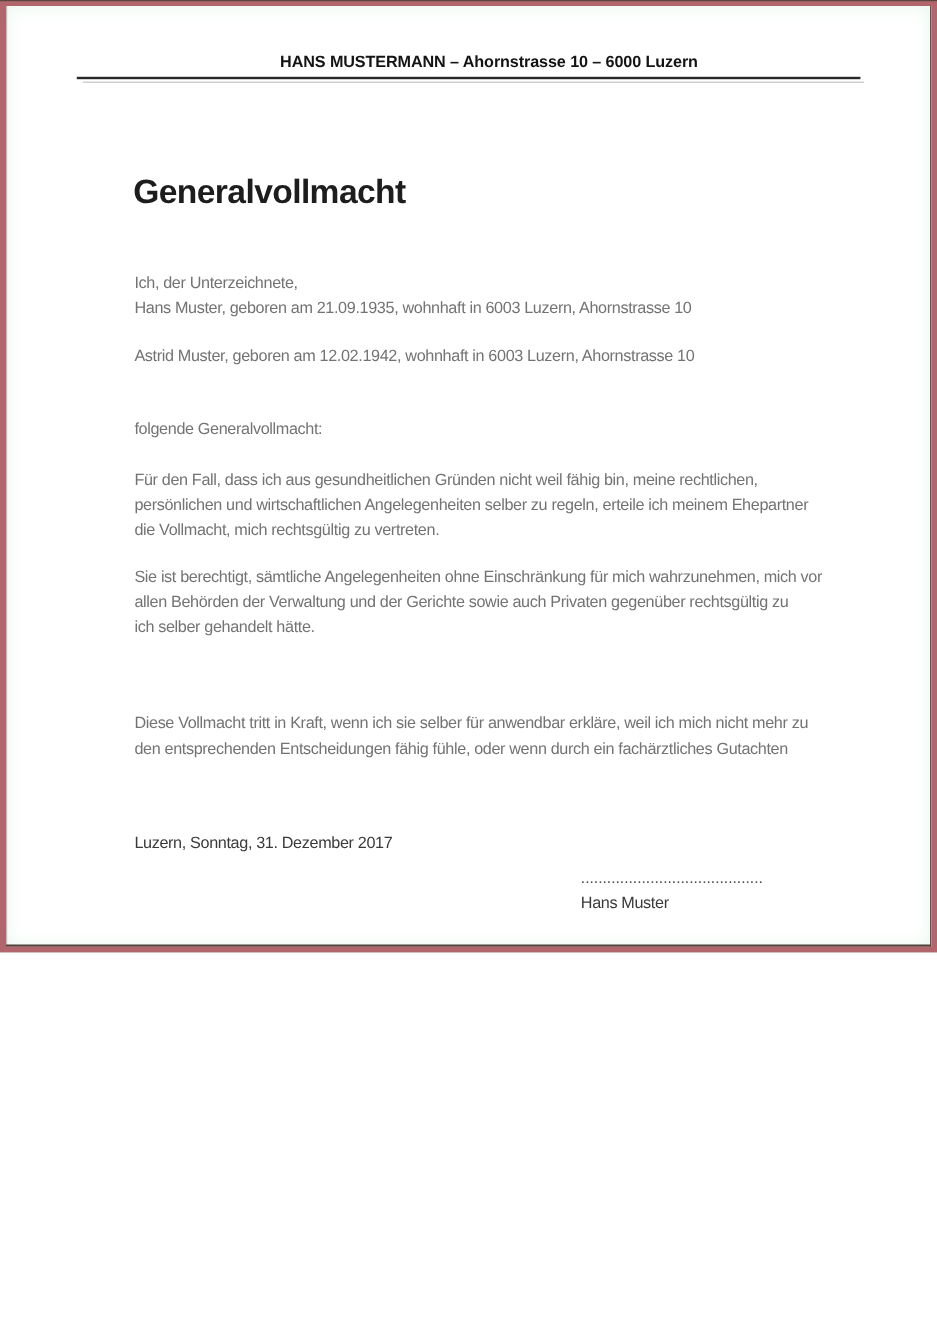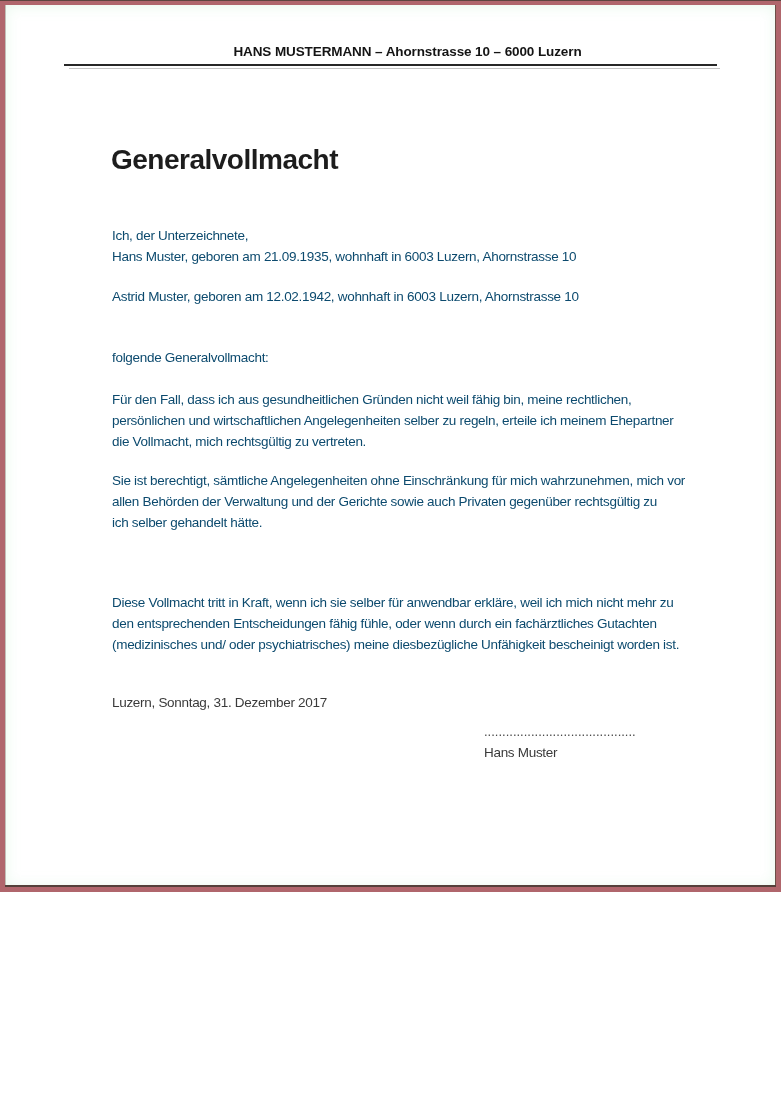--- a/index.html
+++ b/index.html
@@ -1,18 +1,18 @@
 <!DOCTYPE html>
 <html><head>
 <meta charset="utf-8">
 <style>
   html,body{margin:0;padding:0;background:#ffffff;}
   .sheet{
     position:relative;
-    width:781px;height:892px;
+    width:781px;height:794px;
     background:#ffffff;
     overflow:hidden;
     font-family:"Liberation Sans","DejaVu Sans",sans-serif;
     color:#3a3a3a;
   }
   
   .frame{
     position:absolute;inset:0;
     border:5px solid #b0666c;
     box-shadow:
@@ -43,21 +43,21 @@
   .letterhead-text{display:inline-block;transform:translateX(17px);white-space:nowrap;}
   .doc-title{
     position:absolute;top:144px;left:111px;margin:0;
     font-size:28px;font-weight:bold;color:#1d1d1d;
     letter-spacing:-0.5px;
     white-space:nowrap;
   }
   .para{
     position:absolute;left:112px;
     font-size:13.5px;line-height:21px;letter-spacing:-0.3px;
-    color:#0c4a6e;
+    color:#737373;
   }
   .para .line{white-space:nowrap;}
   .p-intro{top:225px;}
   .p-grant{top:286px;}
   .p-lead{top:347px;}
   .p-scope{top:389px;}
   .p-authority{top:470px;}
   .p-activation{top:592px;}
   .footer-date{
     position:absolute;left:112px;top:692px;
@@ -108,21 +108,20 @@
 
   <div class="para p-authority">
     <div class="line">Sie ist berechtigt, sämtliche Angelegenheiten ohne Einschränkung für mich wahrzunehmen, mich vor</div>
     <div class="line">allen Behörden der Verwaltung und der Gerichte sowie auch Privaten gegenüber rechtsgültig zu</div>
     <div class="line">ich selber gehandelt hätte.</div>
   </div>
 
   <div class="para p-activation">
     <div class="line">Diese Vollmacht tritt in Kraft, wenn ich sie selber für anwendbar erkläre, weil ich mich nicht mehr zu</div>
     <div class="line">den entsprechenden Entscheidungen fähig fühle, oder wenn durch ein fachärztliches Gutachten</div>
-    <div class="line">(medizinisches und/ oder psychiatrisches) meine diesbezügliche Unfähigkeit bescheinigt worden ist.</div>
   </div>
 
   <div class="footer-date">Luzern, Sonntag, 31. Dezember 2017</div>
 
   <div class="signature-block">
     <div class="signature-dots">..........................................</div>
     <div class="signature-name">Hans Muster</div>
   </div>
 </div>
 

